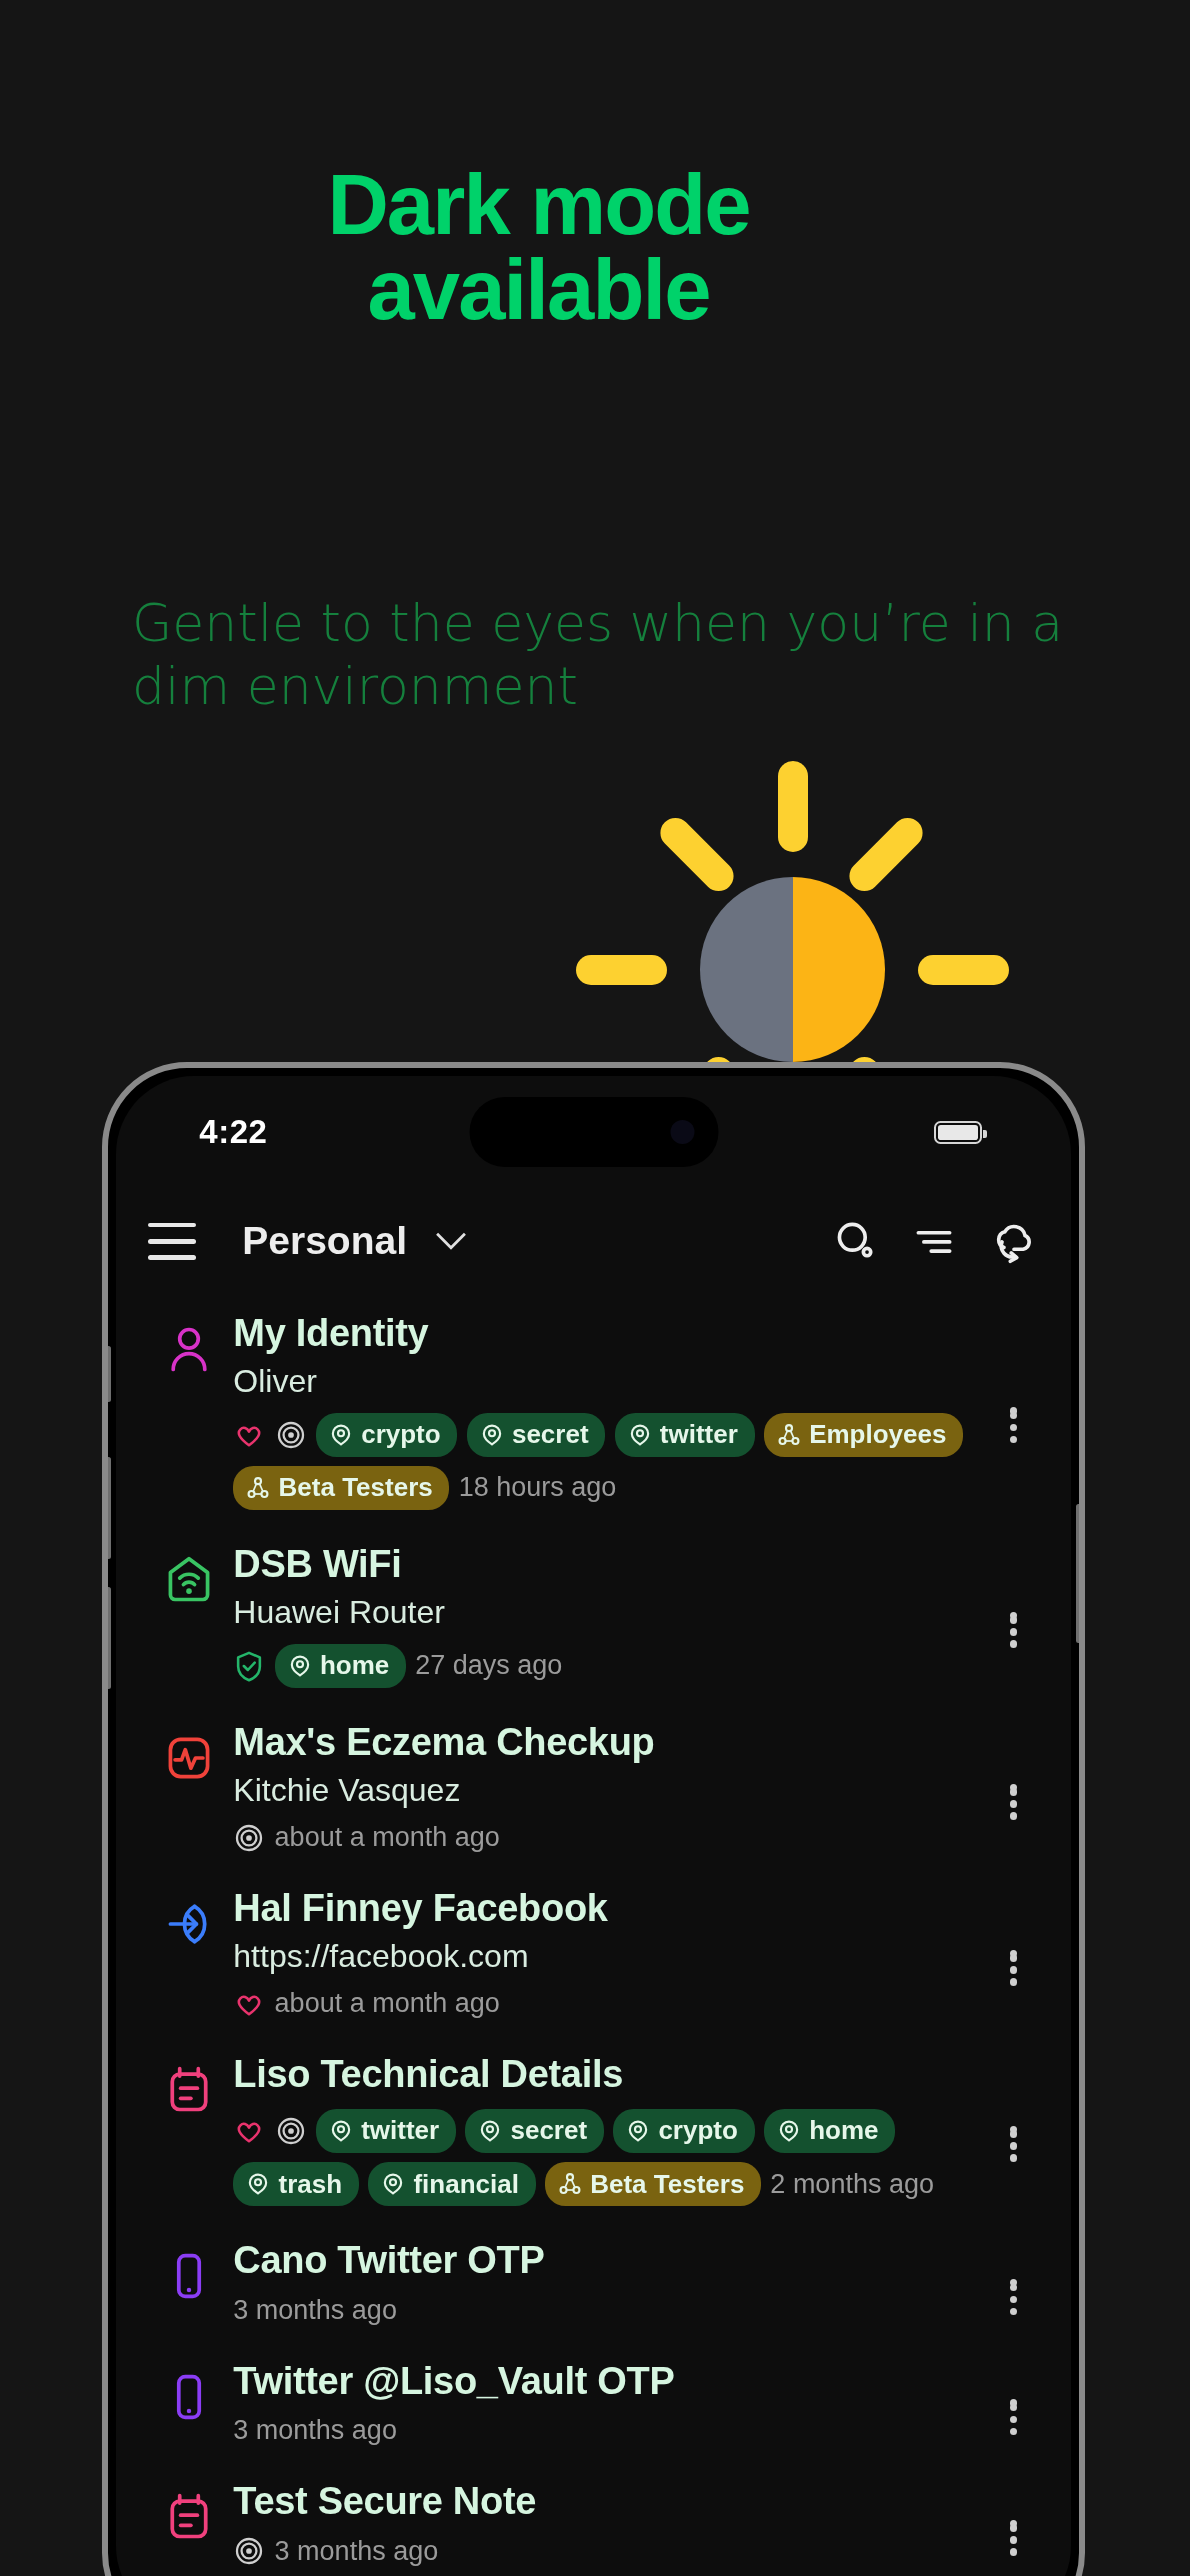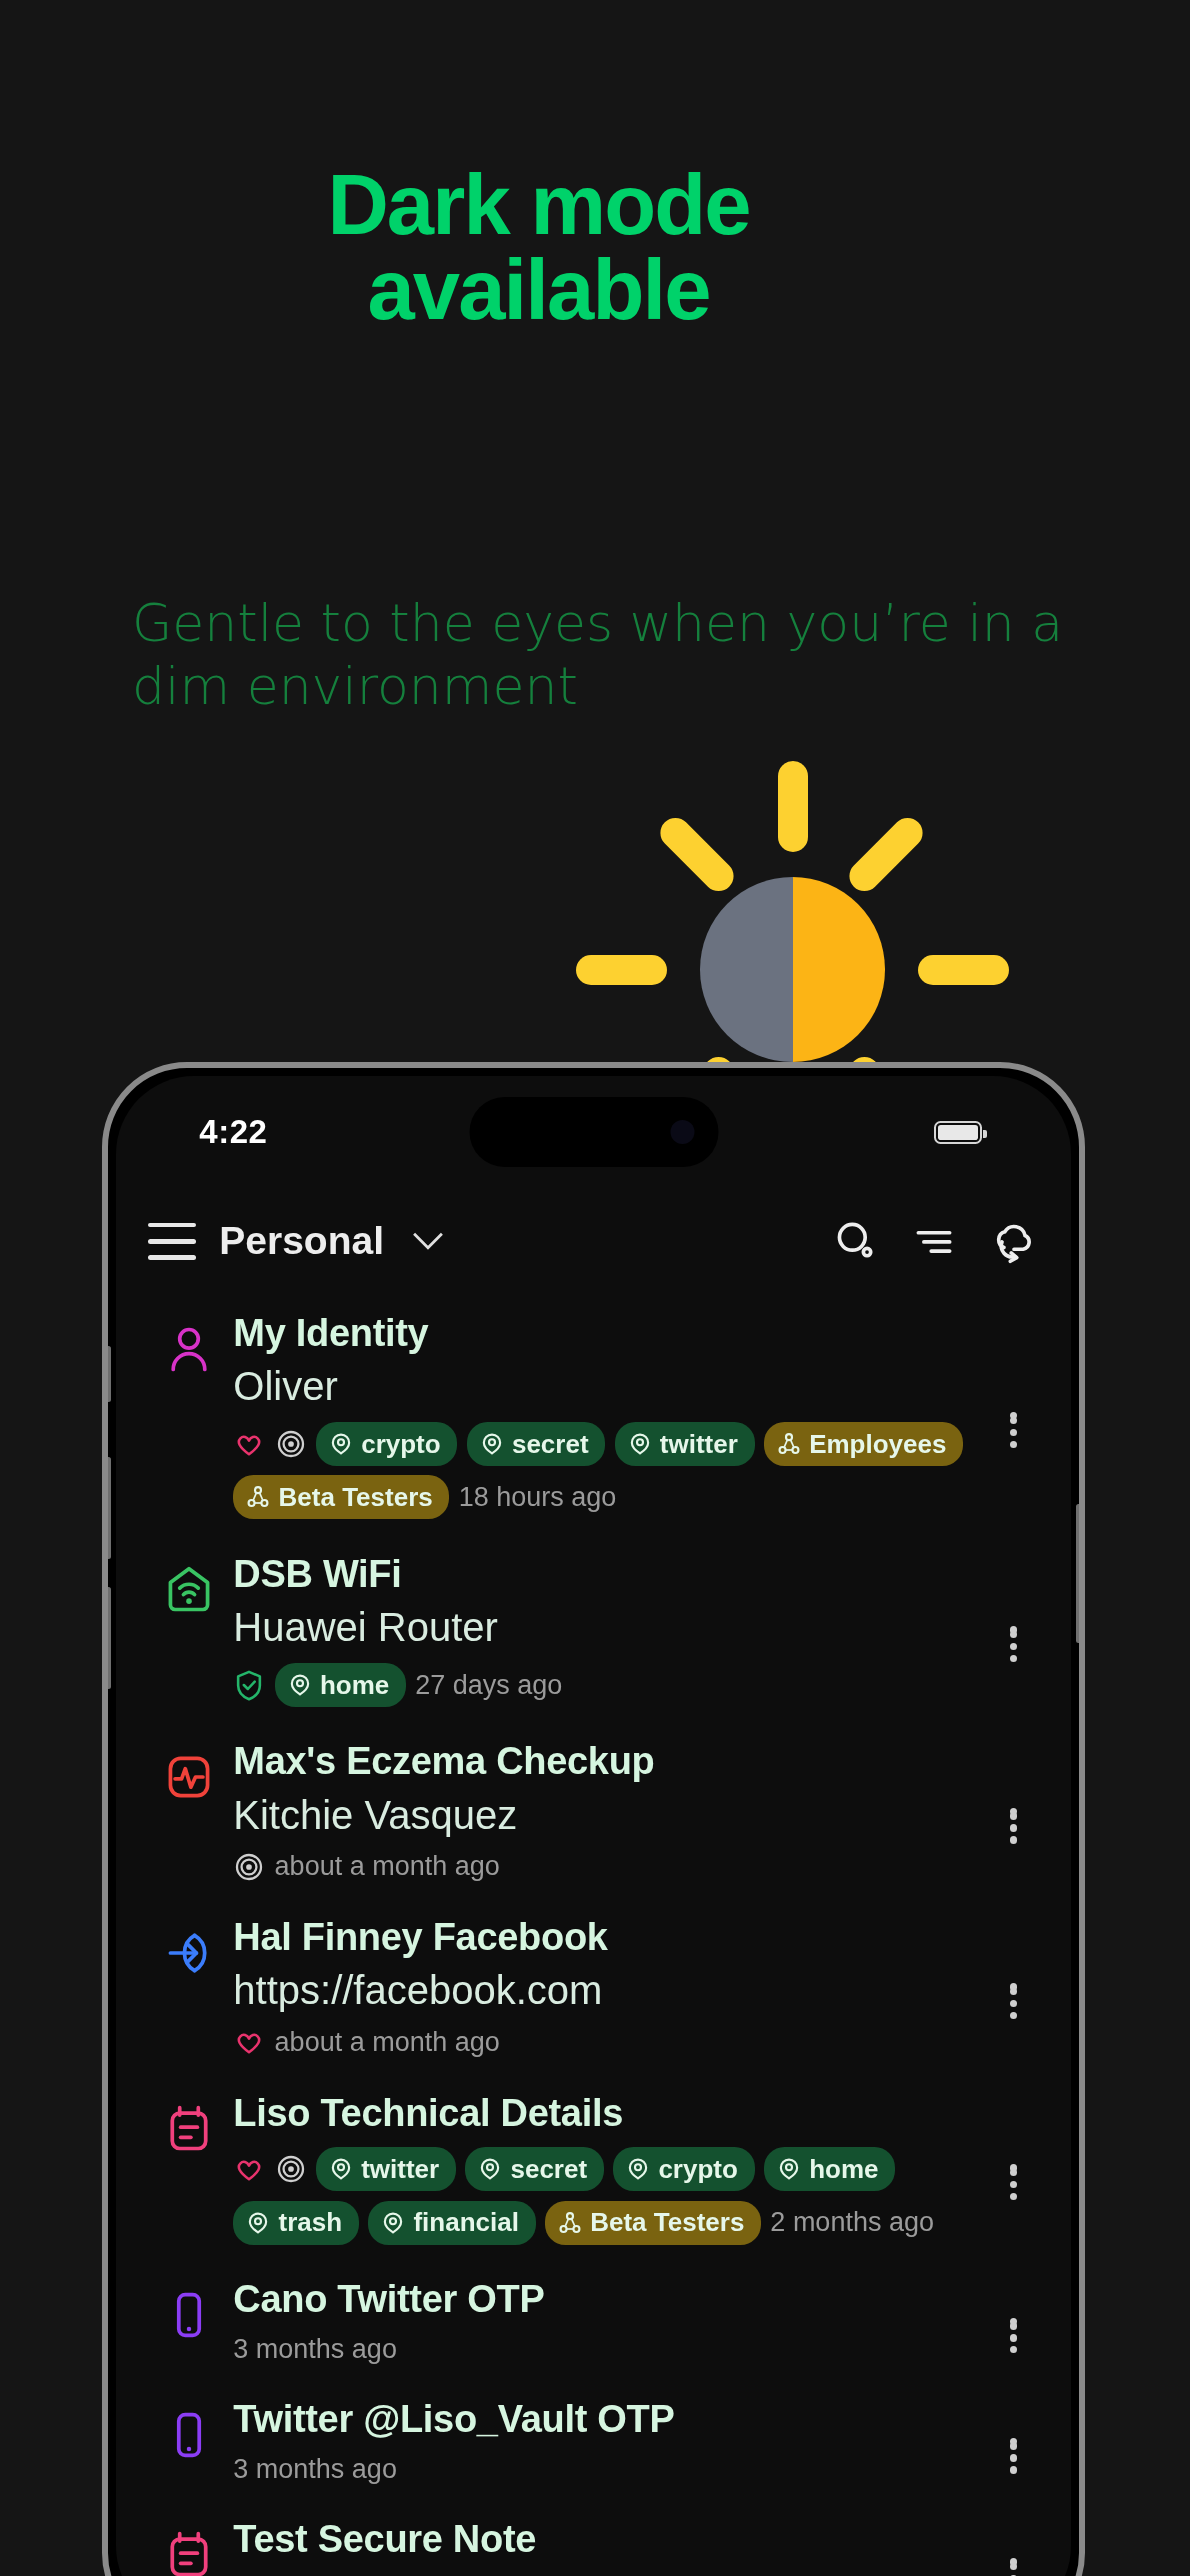--- a/index.html
+++ b/index.html
@@ -75,32 +75,32 @@
     width:48px; height:23px; border:2.8px solid #d6d6d6; border-radius:6.5px;
   }
   .battery::after { content:""; position:absolute; right:-7.4px; top:6.5px; width:3.7px; height:8.3px;
     background:#d6d6d6; border-radius:0 1.9px 1.9px 0; }
   .battery .fill { position:absolute; left:1.9px; top:1.9px; bottom:1.9px; right:1.9px; background:#e8e8e8; border-radius:2.8px; }
 
   
   .toolbar { position:absolute; top:113px; left:0; right:0; height:104px; display:flex; align-items:center; padding:0 32px; }
   .hamburger { width:48px; height:37px; display:flex; flex-direction:column; justify-content:space-between; cursor:pointer; }
   .hamburger i { display:block; height:4.6px; background:#e8e8e8; border-radius:2.8px; }
-  .tb-title { font-size:39px; font-weight:bold; color:#ededed; margin-left:23px; }
+  .tb-title { font-size:39px; font-weight:bold; color:#ededed; margin-left:46px; }
   .tb-caret { margin-left:28px; }
   .tb-spacer { flex:1; }
   .tb-icon { margin-left:32px; display:flex; align-items:center; justify-content:center; cursor:pointer; }
 
   
   .vault-list { position:absolute; top:219px; left:0; right:0; bottom:0; padding:0 0 0 0; }
   .row { position:relative; display:flex; padding:16.7px 32px 16.7px 28px; }
   .row-ico { width:89px; flex:0 0 89px; padding-top:11px; display:flex; justify-content:center; }
   .row-body { flex:1; min-width:0; padding-right:18.5px; }
   .row-title { font-size:38px; font-weight:bold; color:#d6f5e0; line-height:1.15; letter-spacing:-0.3px; }
-  .row-sub { font-size:40px; color:#d9ece0; margin-top:6.5px; line-height:1.2; }
+  .row-sub { font-size:32px; color:#d9ece0; margin-top:6.5px; line-height:1.2; }
   .meta { display:flex; flex-wrap:wrap; align-items:center; gap:9.3px 9.3px; margin-top:12px; }
   .chip {
     display:inline-flex; align-items:center; gap:8.3px;
     border-radius:20.4px; padding:6.5px 16.7px 6.5px 13px;
     font-size:26px; font-weight:bold; color:#e6f7ea;
     background:#14512f;
   }
   .chip.group { background:#7a6310; }
   .ago { font-size:27px; color:#9b9b9b; }
   .kebab { width:50px; flex:0 0 50px; display:flex; align-items:center; justify-content:center; }

